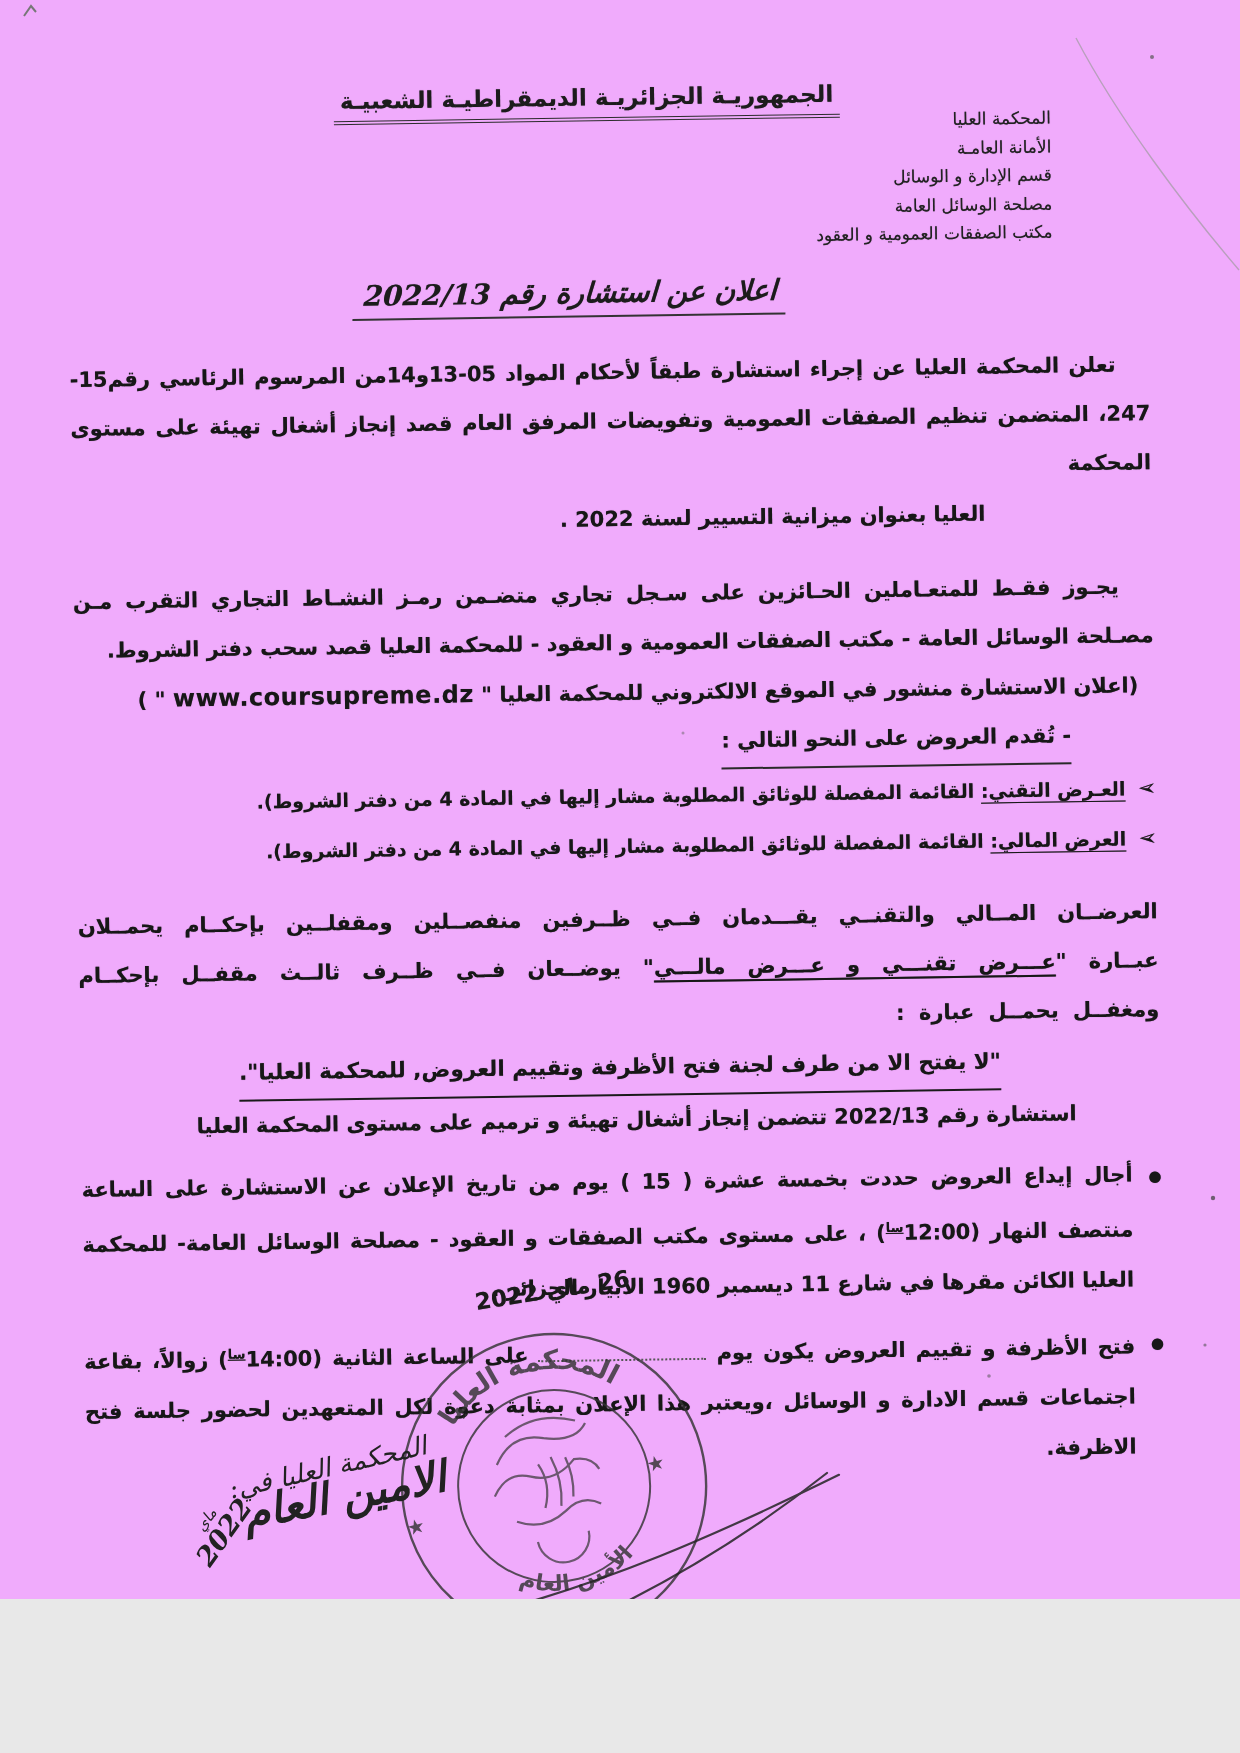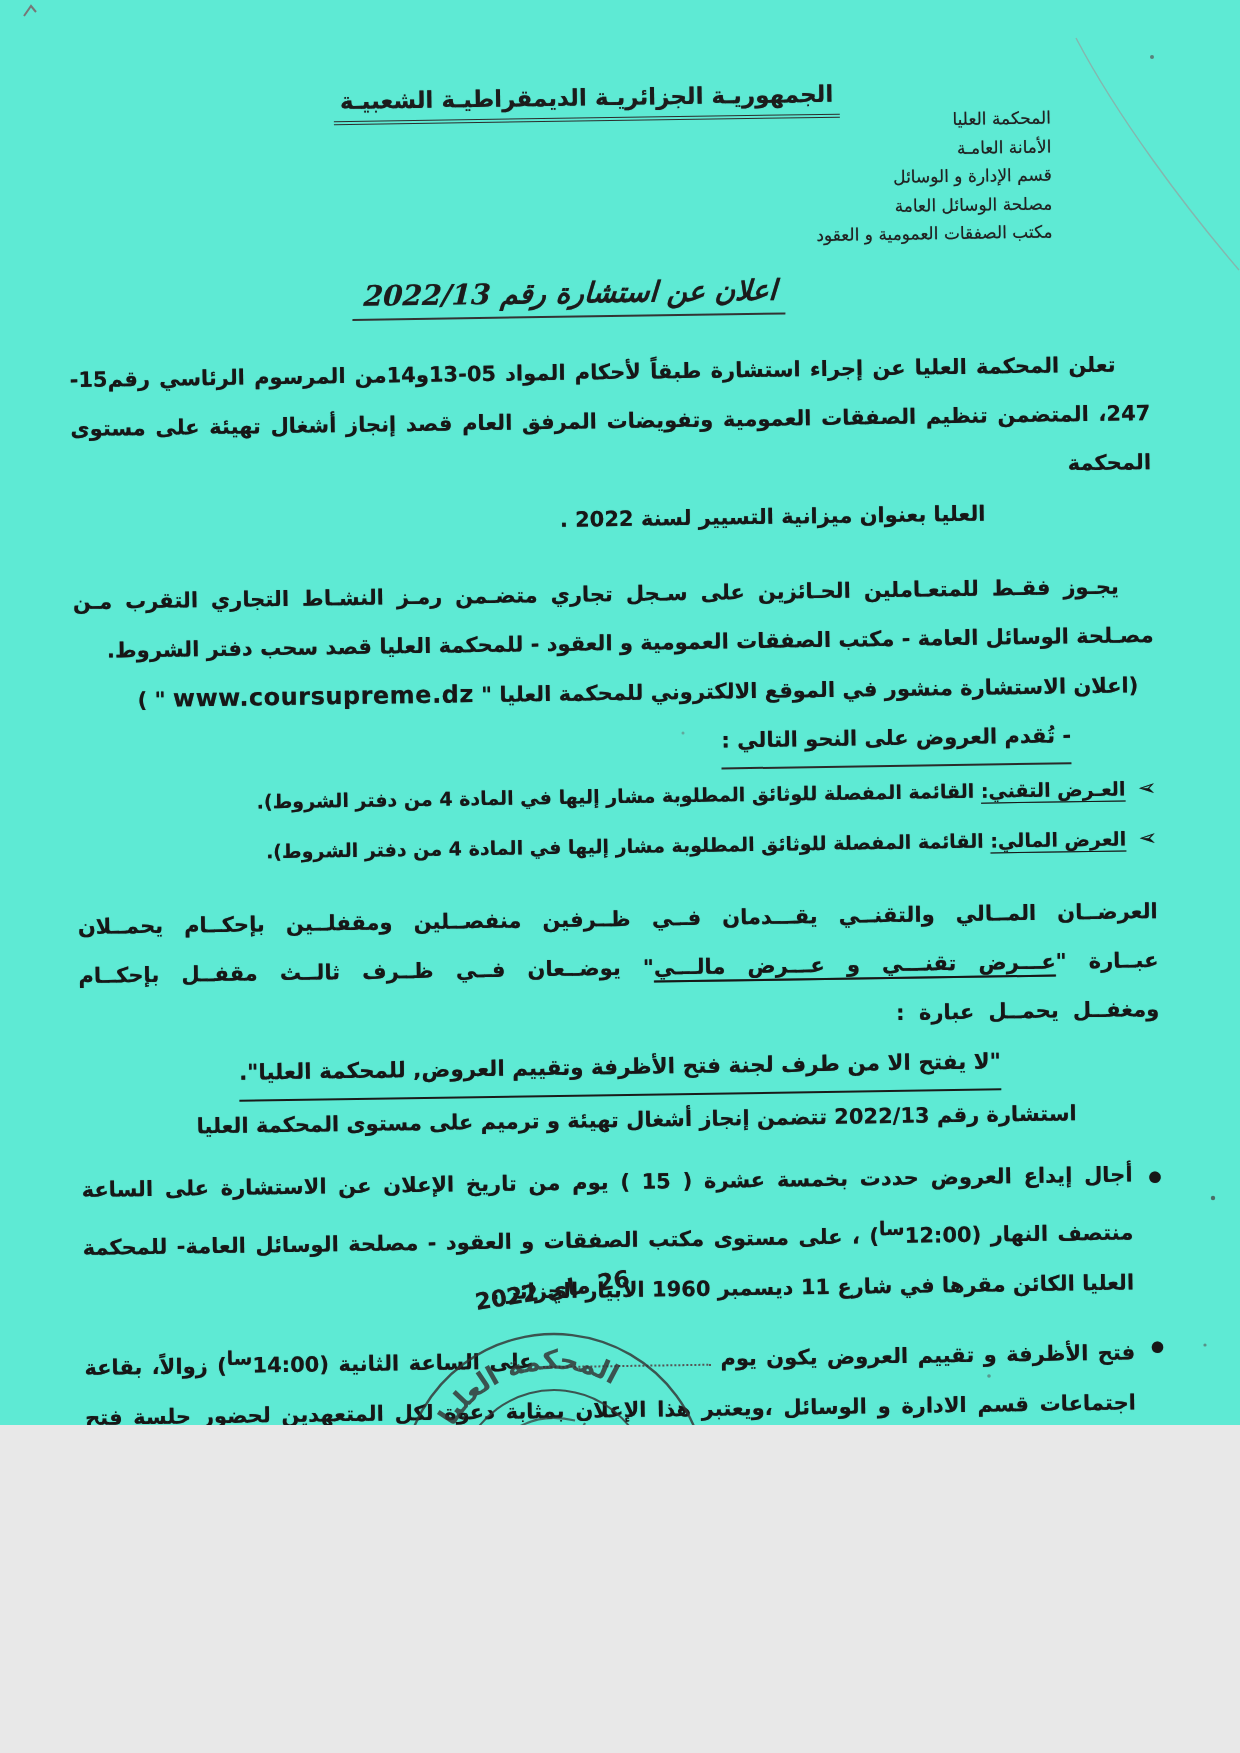--- a/index.html
+++ b/index.html
@@ -1,18 +1,18 @@
 <!DOCTYPE html>
 <html lang="ar"><head>
 <meta charset="utf-8">
 <style>
   html,body{margin:0;padding:0;background:#e8e8e8;}
   .page{
-    position:relative;width:1240px;height:1425px;margin:0 auto;
-    background:#5eead4;overflow:hidden;
+    position:relative;width:1240px;height:1599px;margin:0 auto;
+    background:#f0abfc;overflow:hidden;
     font-family:"DejaVu Sans",sans-serif;color:#1c1c1c;
   }
   .scan{position:absolute;inset:0;transform:rotate(-0.85deg);transform-origin:620px 870px;direction:rtl;}
   .ink{text-shadow:0 0 .7px rgba(20,20,20,.55);}
 
   
   .republic-wrap{position:absolute;top:84px;left:0;width:100%;text-align:center;transform:translateX(-22px);}
   .republic{display:inline-block;font-size:23px;font-weight:700;letter-spacing:.5px;
     border-bottom:4px double #2c2c2c;padding:0 6px 7px 6px;}
   .org{position:absolute;top:110px;right:178px;text-align:right;font-size:17px;line-height:28.5px;color:#222;}
@@ -34,21 +34,21 @@
   .arrow-item .arr{font-size:22px;line-height:50px;transform:scaleX(-1);}
   .arrow-item .lbl{text-decoration:underline;text-underline-offset:5px;}
   .p3{margin-top:24px;word-spacing:7px;}
   .p3 .und{text-decoration:underline;text-underline-offset:6px;text-decoration-thickness:2px;}
   .sealed{margin:0;text-align:center;}
   .sealed span{display:inline-block;font-size:21.5px;border-bottom:2.5px solid #1a1a1a;padding-bottom:3px;}
   .scope{text-align:right;padding-right:84px;margin:0;}
   .dot-item{display:flex;gap:16px;margin-top:12px;line-height:50px;}
   .dot-item .dot{font-size:15px;line-height:50px;padding-top:2px;}
   .dot-item .txt{text-align:justify;text-align-last:right;flex:1;}
-  sup{font-size:19px;}
+  sup{font-size:13px;text-decoration:underline;}
   .dotted-gap{display:inline-block;width:168px;border-bottom:2px dotted #555;height:14px;}
 
   
   .date-stamp{position:absolute;left:468px;top:1276px;transform:rotate(-8deg);
     font-weight:700;font-size:23px;letter-spacing:3px;color:#1b1b1b;white-space:nowrap;}
   .hand{position:absolute;font-family:"DejaVu Serif",serif;font-style:italic;color:#222;white-space:nowrap;}
   .hw-note{left:218px;top:1448px;font-size:26px;transform:rotate(-12deg);}
   .hw-date{left:168px;top:1498px;font-size:15px;transform:rotate(-54deg);text-align:center;line-height:22px;}
   .hw-date .yr{font-size:27px;font-weight:700;}
   .hw-sg-title{left:232px;top:1466px;font-size:43px;font-weight:700;transform:rotate(-10deg);letter-spacing:2px;}

